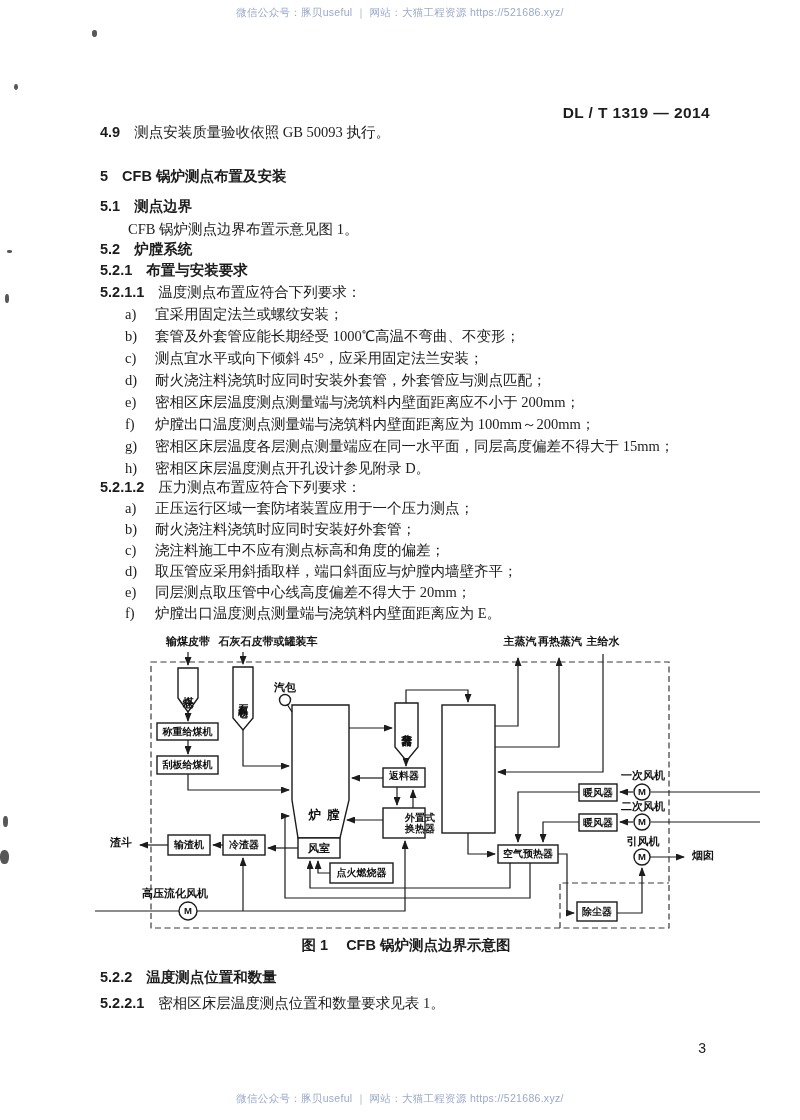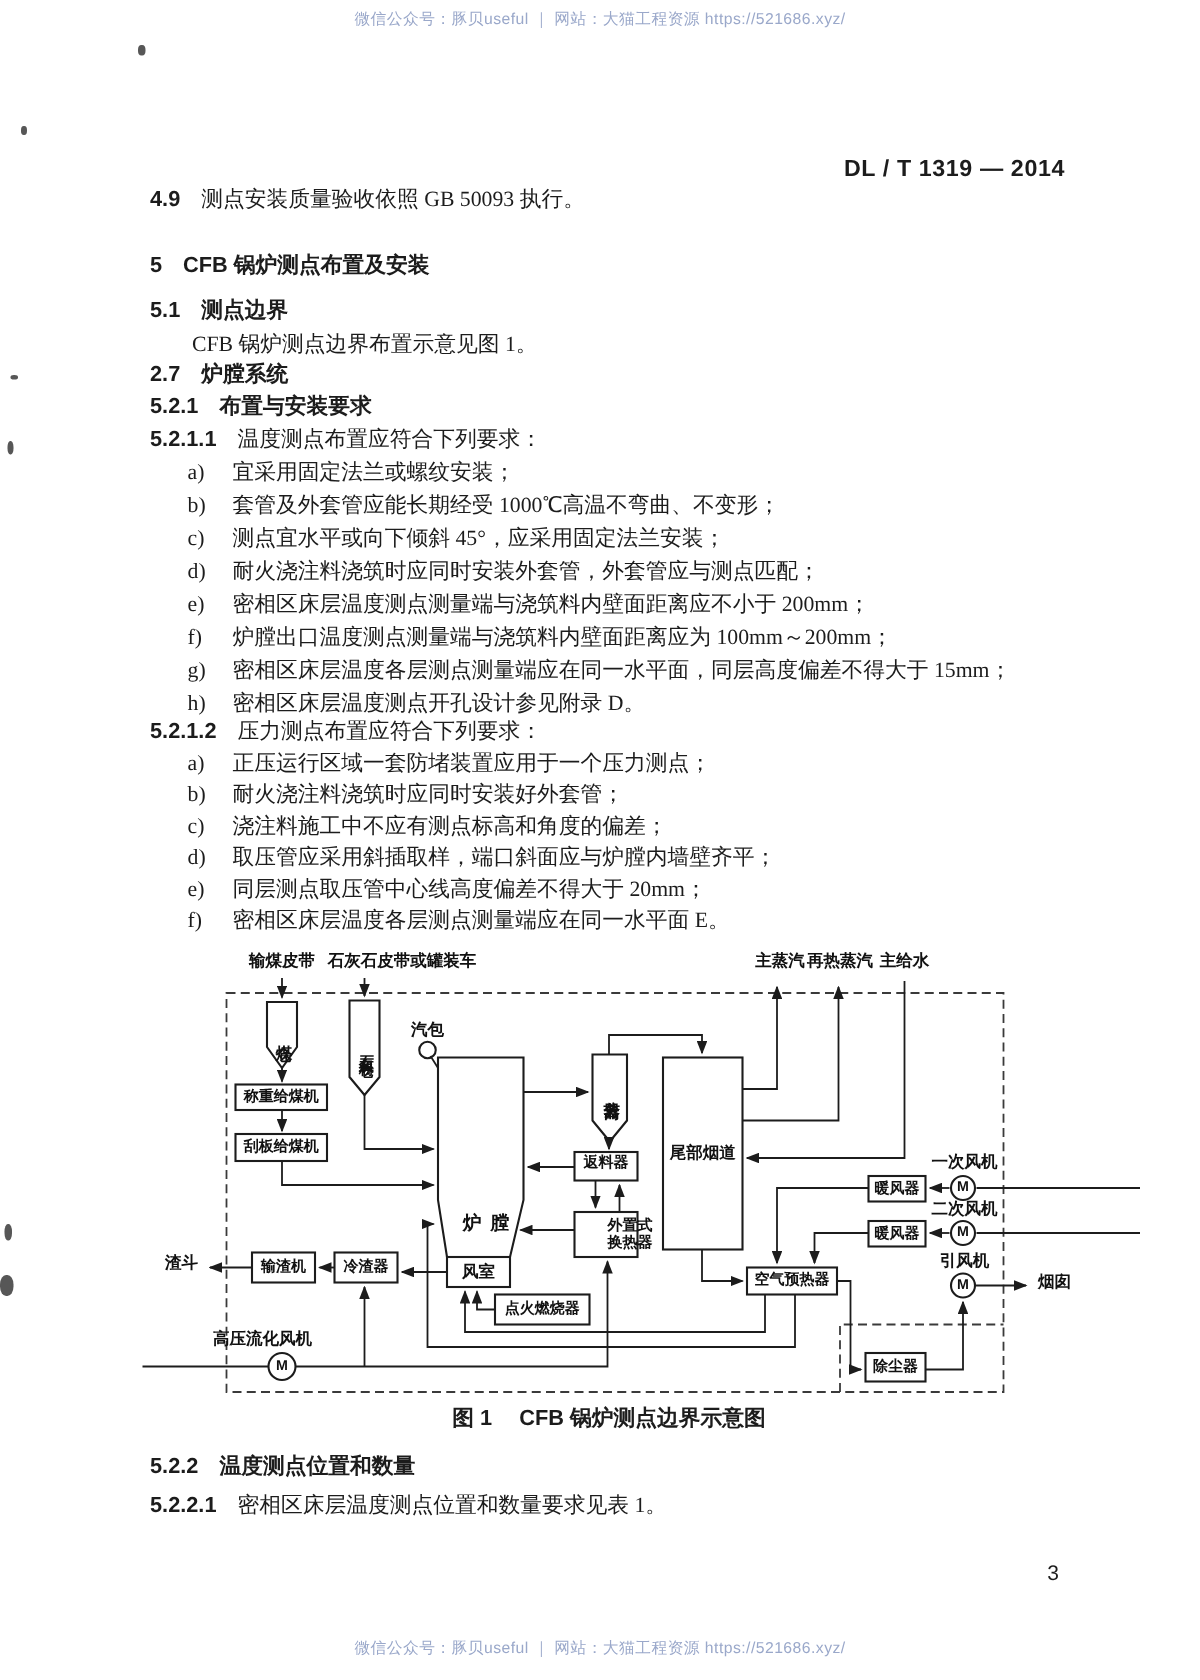--- a/index.html
+++ b/index.html
@@ -56,21 +56,21 @@
   <div class="header-row">DL / T 1319 — 2014</div>
 
   <div class="line clause" style="top:123px"><span class="num">4.9</span><span>测点安装质量验收依照 GB 50093 执行。</span></div>
 
   <div class="line h" style="top:167px"><span class="num">5</span><span>CFB 锅炉测点布置及安装</span></div>
 
   <div class="line h" style="top:197px"><span class="num">5.1</span><span>测点边界</span></div>
 
   <div class="line indent" style="top:220px">CFB 锅炉测点边界布置示意见图 1。</div>
 
-  <div class="line h" style="top:240px"><span class="num">2.7</span><span>炉膛系统</span></div>
+  <div class="line h" style="top:240px"><span class="num">5.2</span><span>炉膛系统</span></div>
 
   <div class="line h" style="top:261px"><span class="num">5.2.1</span><span>布置与安装要求</span></div>
 
   <div class="line clause" style="top:283px"><span class="num">5.2.1.1</span><span>温度测点布置应符合下列要求：</span></div>
 
   <div class="line item" style="top:305px"><span class="inum">a)</span><span>宜采用固定法兰或螺纹安装；</span></div>
   <div class="line item" style="top:327px"><span class="inum">b)</span><span>套管及外套管应能长期经受 1000℃高温不弯曲、不变形；</span></div>
   <div class="line item" style="top:349px"><span class="inum">c)</span><span>测点宜水平或向下倾斜 45°，应采用固定法兰安装；</span></div>
   <div class="line item" style="top:371px"><span class="inum">d)</span><span>耐火浇注料浇筑时应同时安装外套管，外套管应与测点匹配；</span></div>
   <div class="line item" style="top:393px"><span class="inum">e)</span><span>密相区床层温度测点测量端与浇筑料内壁面距离应不小于 200mm；</span></div>
@@ -78,21 +78,21 @@
   <div class="line item" style="top:437px"><span class="inum">g)</span><span>密相区床层温度各层测点测量端应在同一水平面，同层高度偏差不得大于 15mm；</span></div>
   <div class="line item" style="top:459px"><span class="inum">h)</span><span>密相区床层温度测点开孔设计参见附录 D。</span></div>
 
   <div class="line clause" style="top:478px"><span class="num">5.2.1.2</span><span>压力测点布置应符合下列要求：</span></div>
 
   <div class="line item" style="top:499px"><span class="inum">a)</span><span>正压运行区域一套防堵装置应用于一个压力测点；</span></div>
   <div class="line item" style="top:520px"><span class="inum">b)</span><span>耐火浇注料浇筑时应同时安装好外套管；</span></div>
   <div class="line item" style="top:541px"><span class="inum">c)</span><span>浇注料施工中不应有测点标高和角度的偏差；</span></div>
   <div class="line item" style="top:562px"><span class="inum">d)</span><span>取压管应采用斜插取样，端口斜面应与炉膛内墙壁齐平；</span></div>
   <div class="line item" style="top:583px"><span class="inum">e)</span><span>同层测点取压管中心线高度偏差不得大于 20mm；</span></div>
-  <div class="line item" style="top:604px"><span class="inum">f)</span><span>密相区床层温度各层测点测量端应在同一水平面 E。</span></div>
+  <div class="line item" style="top:604px"><span class="inum">f)</span><span>炉膛出口温度测点测量端与浇筑料内壁面距离应为 E。</span></div>
 
   <div class="fig">
     <svg width="690" height="300" viewBox="0 0 690 300">
       <defs>
         <marker id="ah" markerWidth="9" markerHeight="7" refX="8" refY="3.5" orient="auto" markerUnits="userSpaceOnUse">
           <path d="M0,0 L9,3.5 L0,7 Z" fill="#1c1c1c"></path>
         </marker>
       </defs>
       <g fill="none" stroke="#3a3a3a" stroke-width="1.2" stroke-dasharray="6 3.5">
         <rect x="66" y="32" width="518" height="266"></rect>
@@ -173,21 +173,20 @@
     <div class="nl small" style="left:72px; top:126px; width:61px; height:18px;">刮板给煤机</div>
     <div class="nl vert small" style="left:151px; top:39px; width:14px; height:58px;">石灰石粉仓</div>
     <div class="nl" style="left:184px; top:51px; width:32px;">汽包</div>
     <div class="nl furnace-label" style="left:212px; top:128px; width:48px; height:18px;">炉膛</div>
     <div class="nl vert" style="left:315px; top:75px; width:13px; height:42px;">分离器</div>
     <div class="nl small" style="left:298px; top:128px; width:42px; height:36px;">返料器</div>
     <div class="nl small col" style="left:298px; top:178px; width:42px; height:30px;margin-left:16px;">
       <span>外置式</span>
       <span>换热器</span>
     </div>
-    <div class="nl" style="left:357px; top:75px; width:53px; height:128px;">尾部烟道</div>
     <div class="nl" style="left:213px; top:208px; width:42px; height:20px;">风室</div>
     <div class="nl small" style="left:245px; top:233px; width:63px; height:20px;">点火燃烧器</div>
     <div class="nl small" style="left:413px; top:215px; width:60px; height:18px;">空气预热器</div>
     <div class="nl small" style="left:494px; top:154px; width:38px; height:17px;">暖风器</div>
     <div class="nl small" style="left:494px; top:184px; width:38px; height:17px;">暖风器</div>
     <div class="nl mcirc" style="left:549px; top:154px; width:16px; height:16px;">M</div>
     <div class="nl mcirc" style="left:549px; top:184px; width:16px; height:16px;">M</div>
     <div class="nl mcirc" style="left:549px; top:219px; width:16px; height:16px;">M</div>
     <div class="nl mcirc" style="left:94px; top:272px; width:18px; height:18px;">M</div>
     <div class="nl" style="left:531px; top:139px; width:54px;">一次风机</div>

